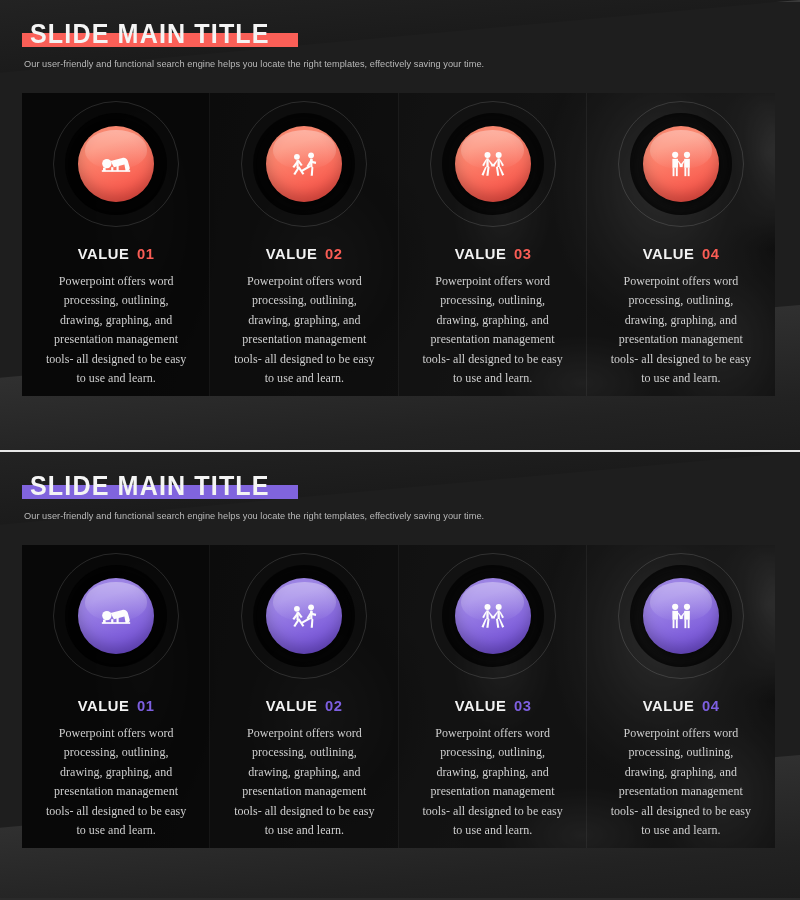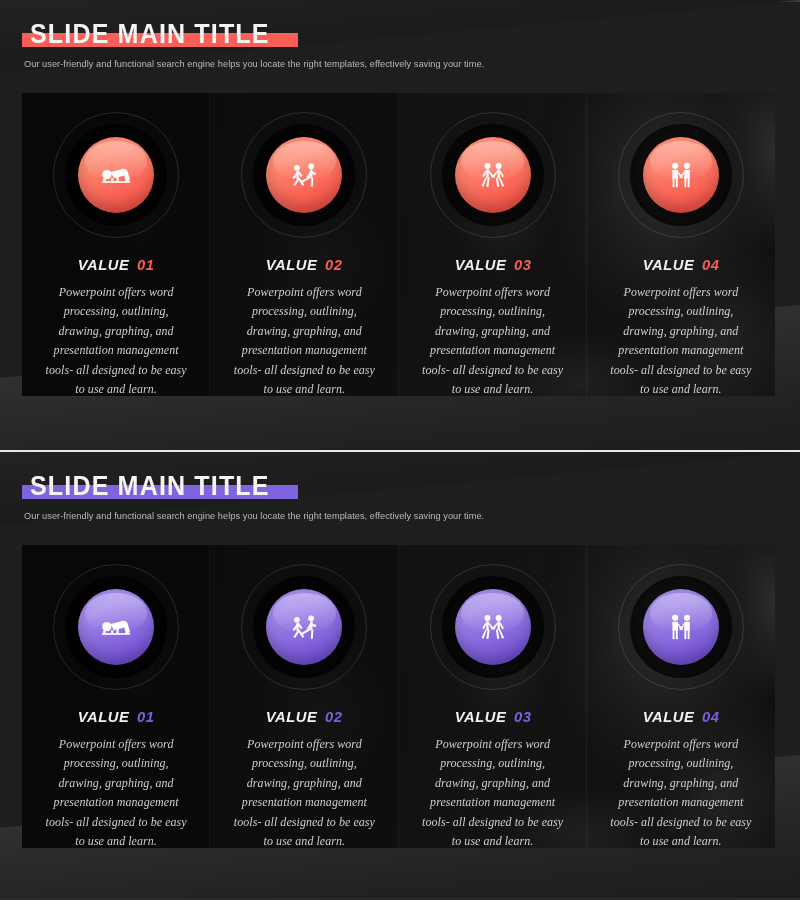--- a/index.html
+++ b/index.html
@@ -155,22 +155,21 @@
     background: rgba(255,255,255,0.055);
   }
 
   .col-inner {
     position: relative;
     z-index: 2;
     height: 100%;
     display: flex;
     flex-direction: column;
     align-items: center;
-    padding-top: 19px;
-    font-style: italic;
+    padding-top: 8px;
   }
 
   
   .medallion {
     position: relative;
     width: 126px;
     height: 126px;
     display: flex;
     align-items: center;
     justify-content: center;

